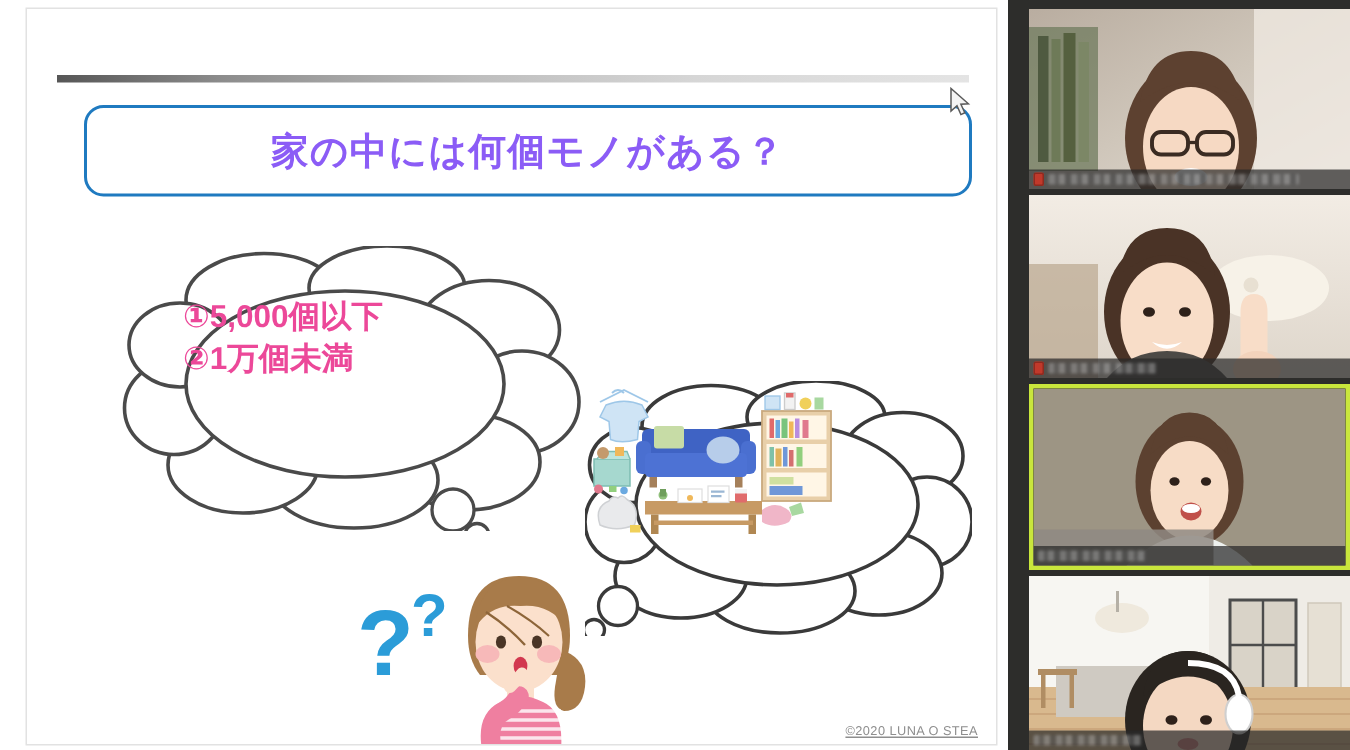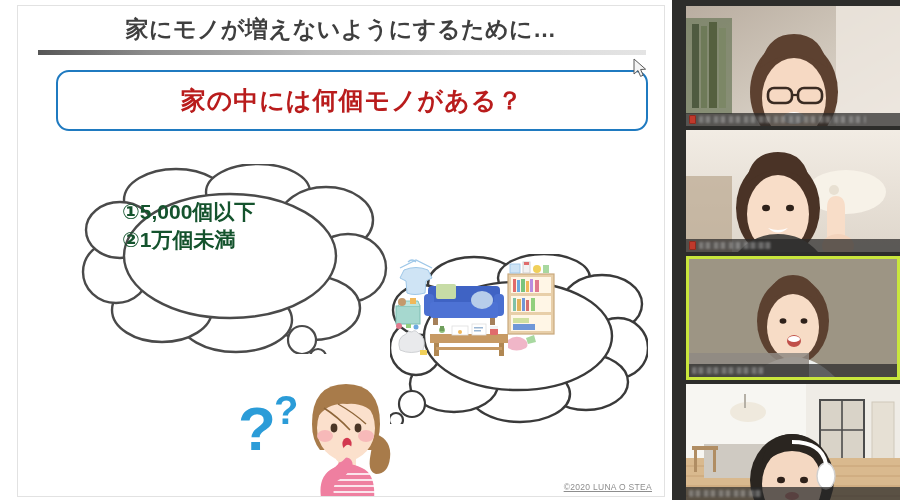--- a/index.html
+++ b/index.html
@@ -41,32 +41,32 @@
 
   .q-box{
     position:absolute;left:38px;top:64px;width:592px;height:61px;
     border:2.5px solid #1f7ac0;
     border-radius:13px;
     box-sizing:border-box;
     background:#ffffff;
     display:flex;align-items:center;justify-content:center;
   }
   .q-box-text{
-    font-size:25px;font-weight:bold;color:#b91c1c;letter-spacing:1px;
+    font-size:25px;font-weight:bold;color:#8b5cf6;letter-spacing:1px;
     white-space:nowrap;
   }
 
   
   .bubble-opts{
     position:absolute;left:62px;top:158px;width:310px;height:190px;
   }
   .bubble-opts svg{position:absolute;inset:0;}
   .opts-text{
     position:absolute;left:42px;top:34px;
-    font-size:21px;font-weight:bold;color:#14532d;
+    font-size:21px;font-weight:bold;color:#ec4899;
     line-height:1.34;
     white-space:nowrap;
   }
   .opts-text div{margin:0;padding:0;}
 
   
   .bubble-room{
     position:absolute;left:372px;top:248px;width:258px;height:170px;
   }
   .bubble-room svg{position:absolute;inset:0;}
@@ -124,21 +124,20 @@
   .name-blur.narrow{flex:none;width:72px;}
 </style>
 </head>
 <body>
 
 <div id="app">
 
   <div class="slide-region">
     <div class="slide">
 
-      <div class="slide-title">家にモノが増えないようにするために…</div>
       <div class="title-rule"></div>
 
       <div class="q-box">
         <span class="q-box-text">家の中には何個モノがある？</span>
       </div>
 
       <div class="bubble-opts">
         <svg viewBox="0 0 310 190" width="310" height="190">
           <g fill="#ffffff" stroke="#4a4a4a" stroke-width="2.4">
             <ellipse cx="96" cy="36" rx="52" ry="31"></ellipse>

